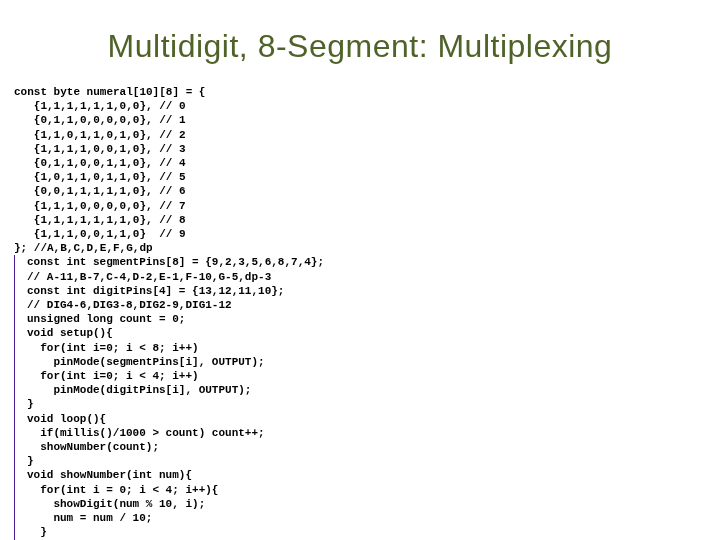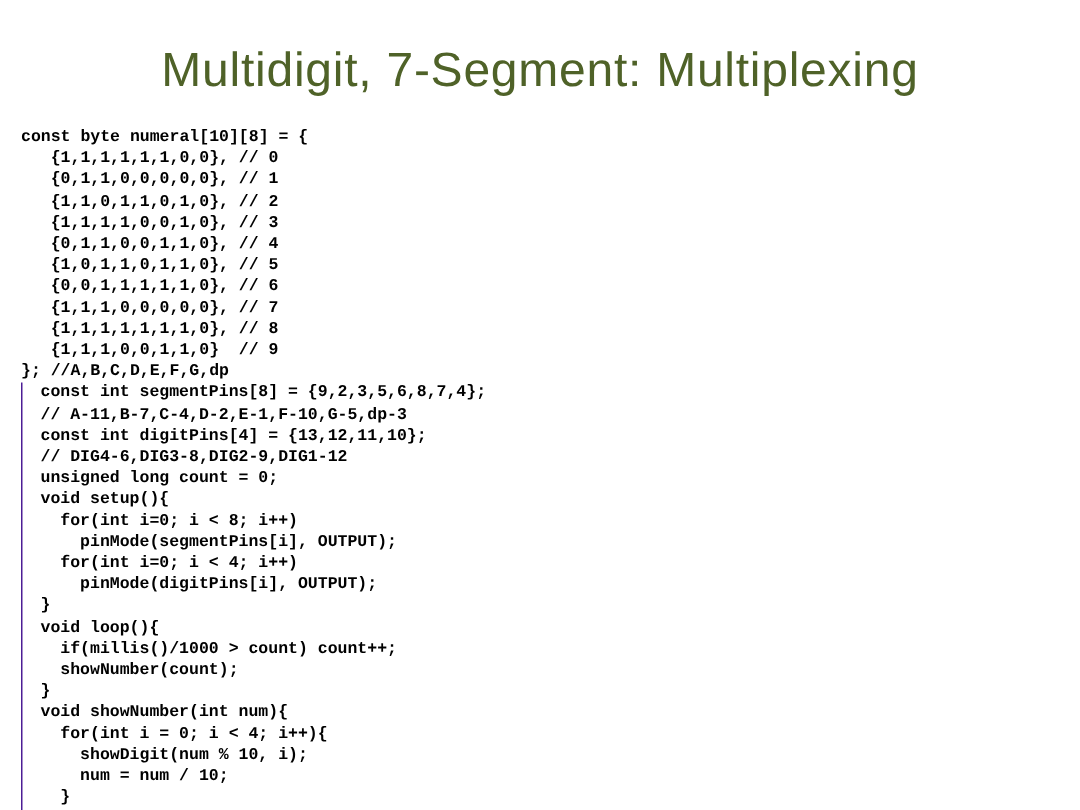--- a/index.html
+++ b/index.html
@@ -38,21 +38,21 @@
     font-size: 11px;
     line-height: 14.2px;
     font-weight: bold;
     color: #000;
     white-space: pre;
   }
 </style>
 </head>
 <body>
 
-<div class="title">Multidigit, 7-Segment: Multiplexing</div>
+<div class="title">Multidigit, 8-Segment: Multiplexing</div>
 
 <div class="columns">
   <div class="col-left">
     <pre class="code">const byte numeral[10][8] = {
    {1,1,1,1,1,1,0,0}, // 0
    {0,1,1,0,0,0,0,0}, // 1
    {1,1,0,1,1,0,1,0}, // 2
    {1,1,1,1,0,0,1,0}, // 3
    {0,1,1,0,0,1,1,0}, // 4
    {1,0,1,1,0,1,1,0}, // 5

